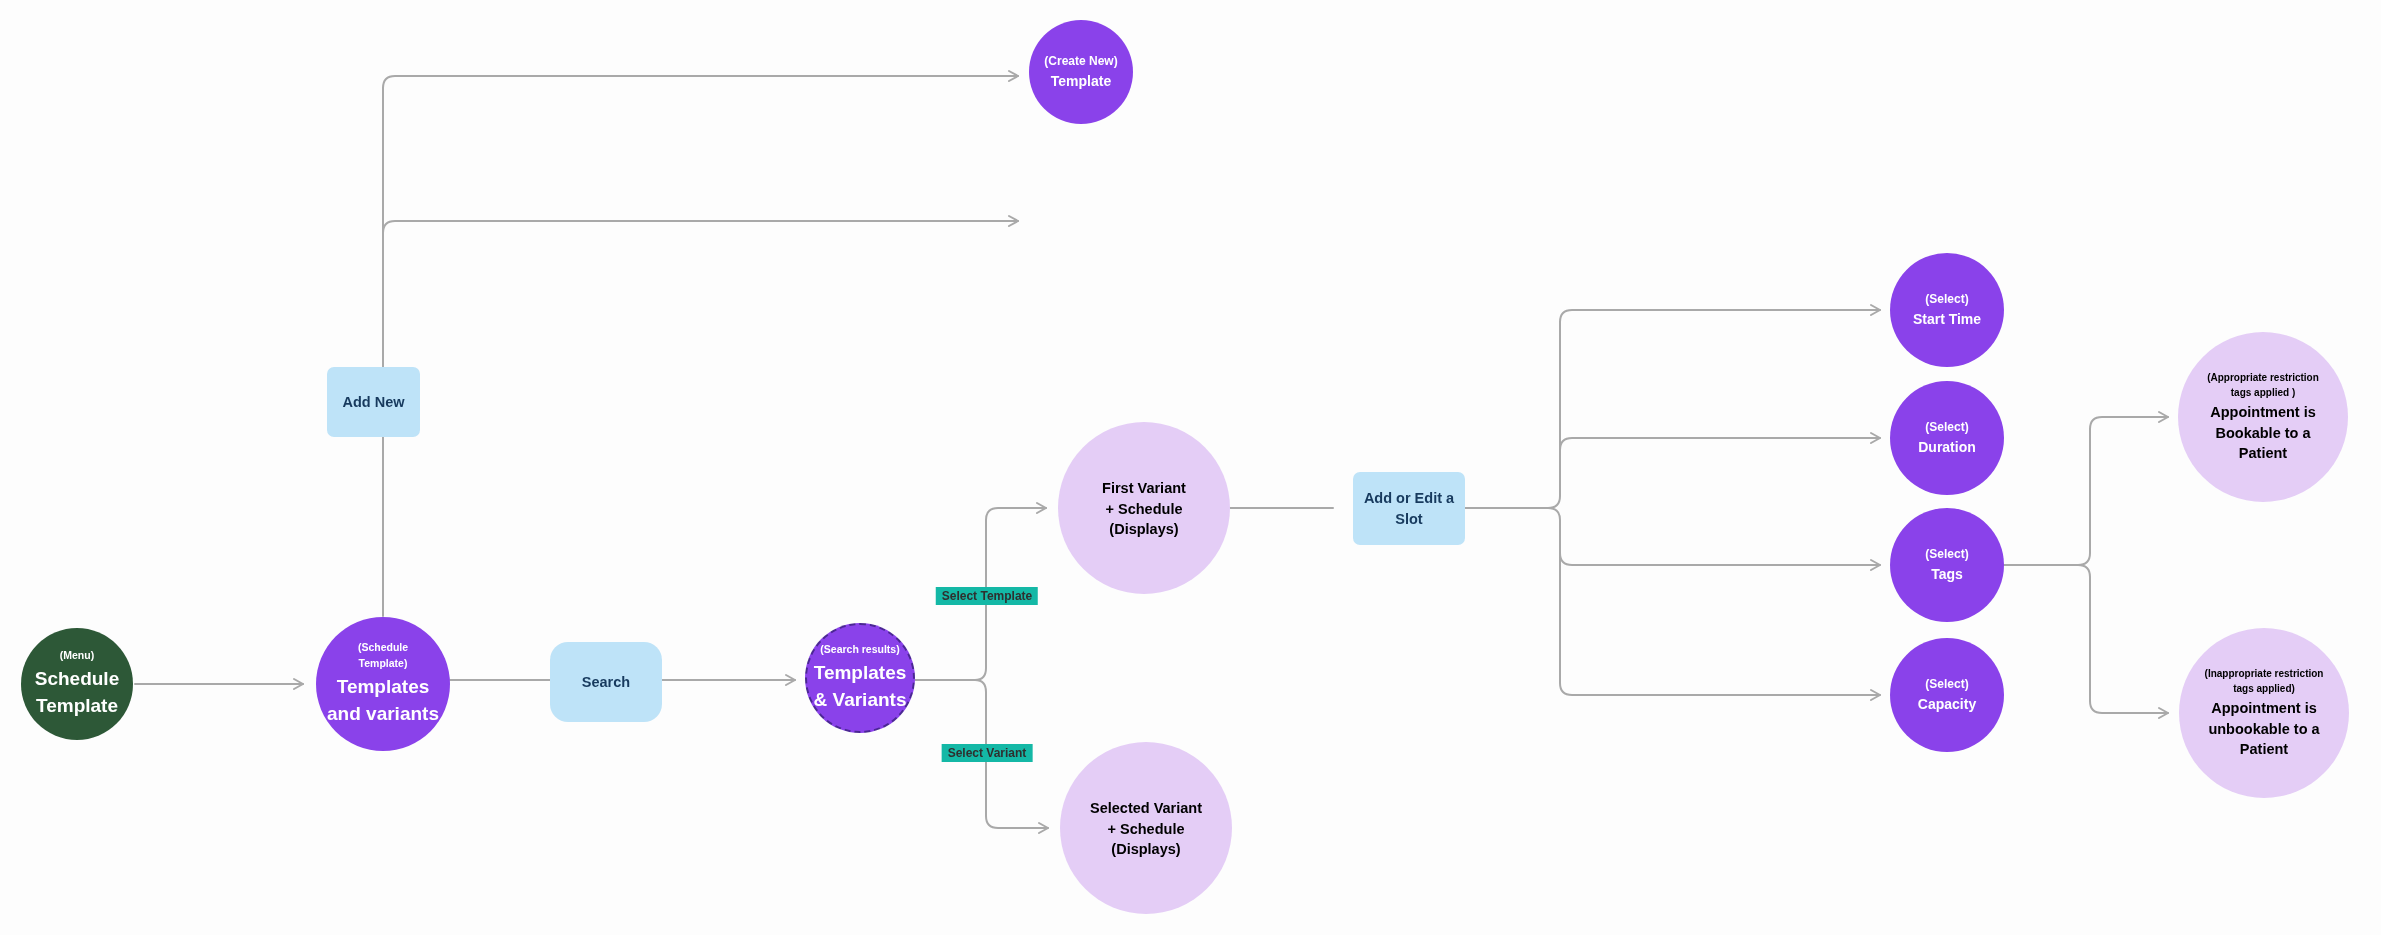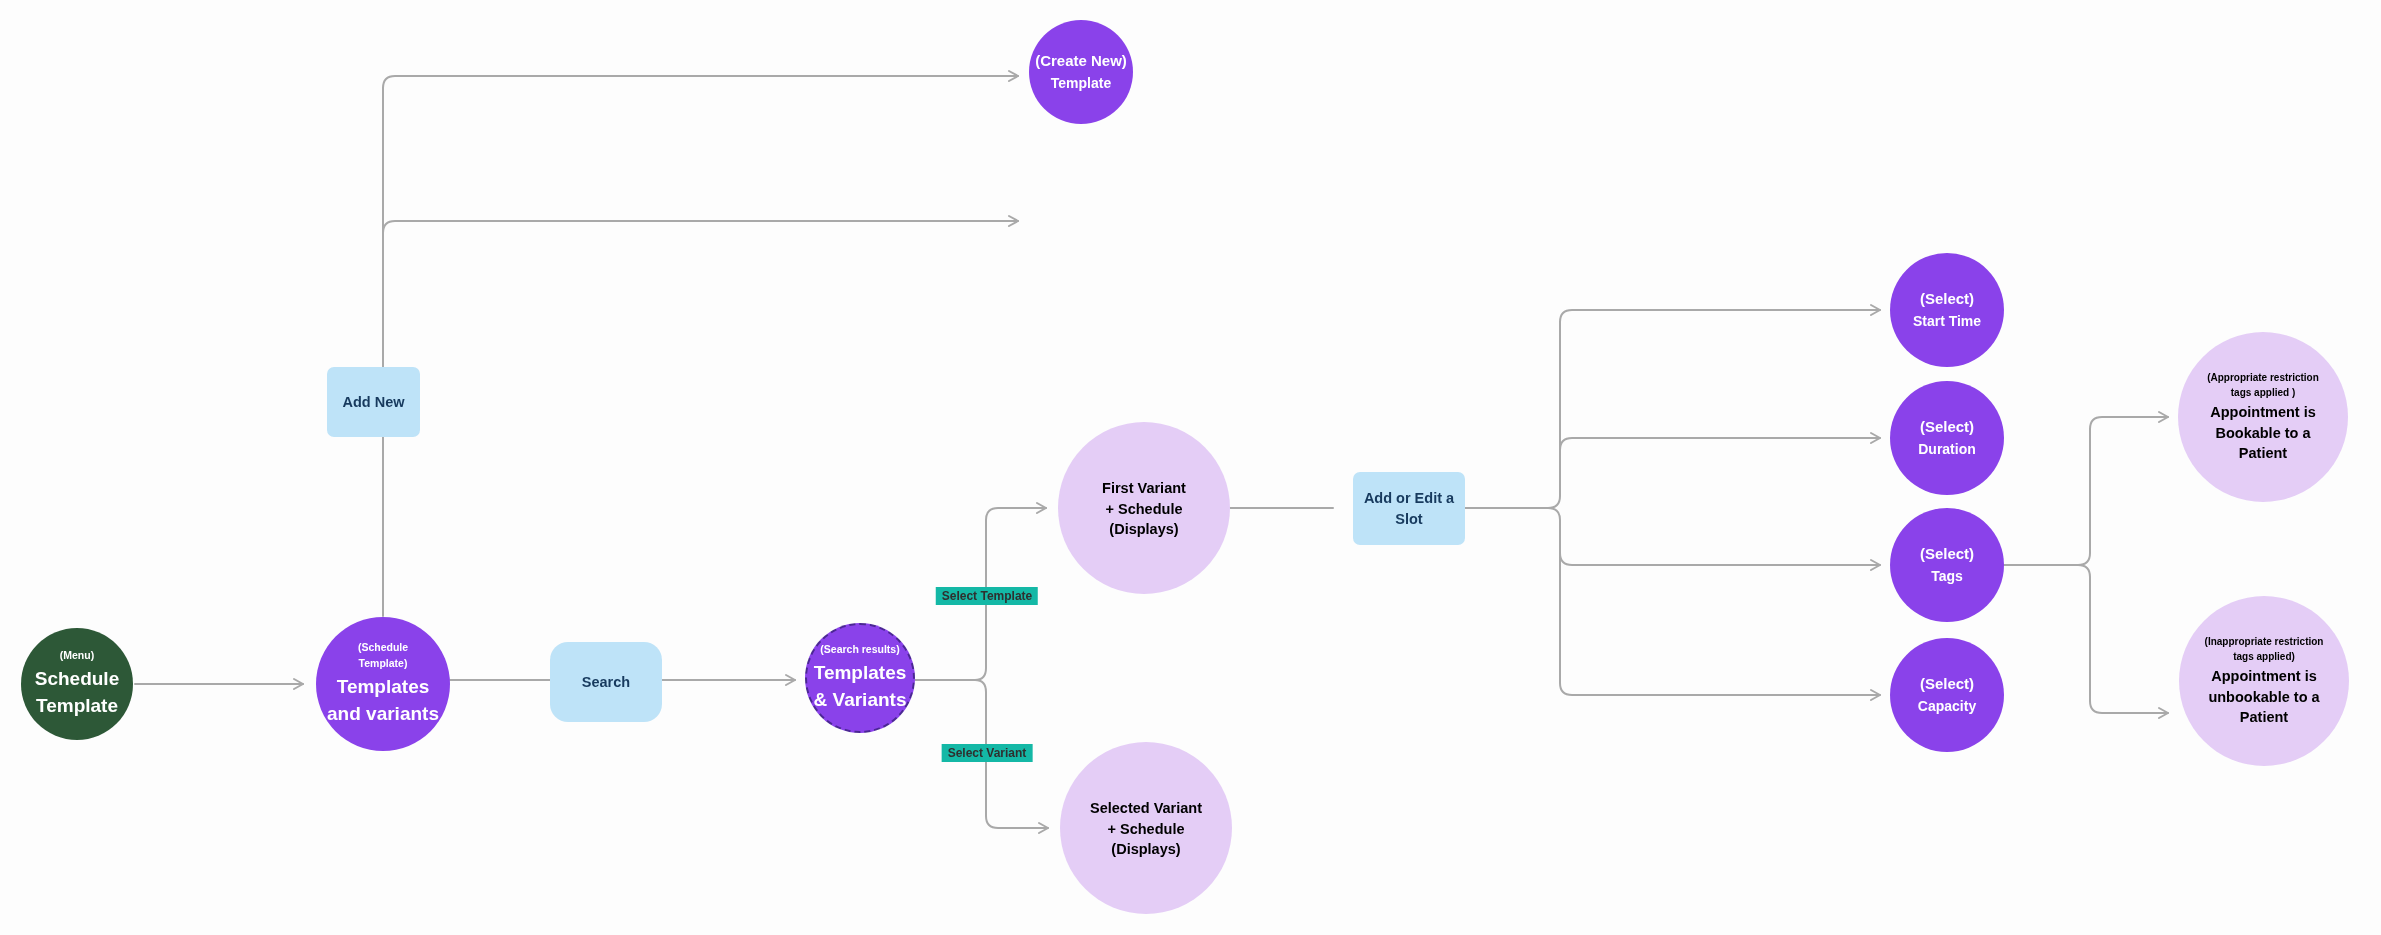--- a/index.html
+++ b/index.html
@@ -31,21 +31,21 @@
     background: #bee3f8;
     color: #173a5e;
     border-radius: 7px;
     font-weight: 600;
     font-size: 14.5px;
     line-height: 1.4;
     white-space: pre-line;
   }
   .tag   { font-size: 10.5px; font-weight: 600; line-height: 1.5; white-space: pre-line; }
   .title { font-size: 19px;  font-weight: 700; line-height: 1.42; white-space: pre-line; margin-top: 2px; }
-  .sm .tag   { font-size: 15px; }
+  .sm .tag   { font-size: 12px; }
   .sm .title { font-size: 14px; }
   .lav .tag   { font-size: 10px; font-weight: 600; }
   .lav .title { font-size: 14.5px; font-weight: 600; }
   .edge-label {
     position: absolute;
     transform: translate(-50%, -50%);
     background: #14b8a6;
     padding: 2px 6px;
     font-size: 12px;
     font-weight: 700;
@@ -155,21 +155,21 @@
   </div>
 
   <div class="node circle lav" style="left:2178px; top:332px; width:170px; height:170px;">
     <div class="tag">(Appropriate restriction
 tags applied )</div>
     <div class="title">Appointment is
 Bookable to a
 Patient</div>
   </div>
 
-  <div class="node circle lav" style="left:2179px; top:596px; width:170px; height:170px;align-items:center;">
+  <div class="node circle lav" style="left:2179px; top:628px; width:170px; height:170px;align-items:center;">
     <div class="tag">(Inappropriate restriction
 tags applied)</div>
     <div class="title">Appointment is
 unbookable to a
 Patient</div>
   </div>
 
   <div class="edge-label" style="left:987px; top:596px;">Select Template</div>
   <div class="edge-label" style="left:987px; top:753px;">Select Variant</div>
 

